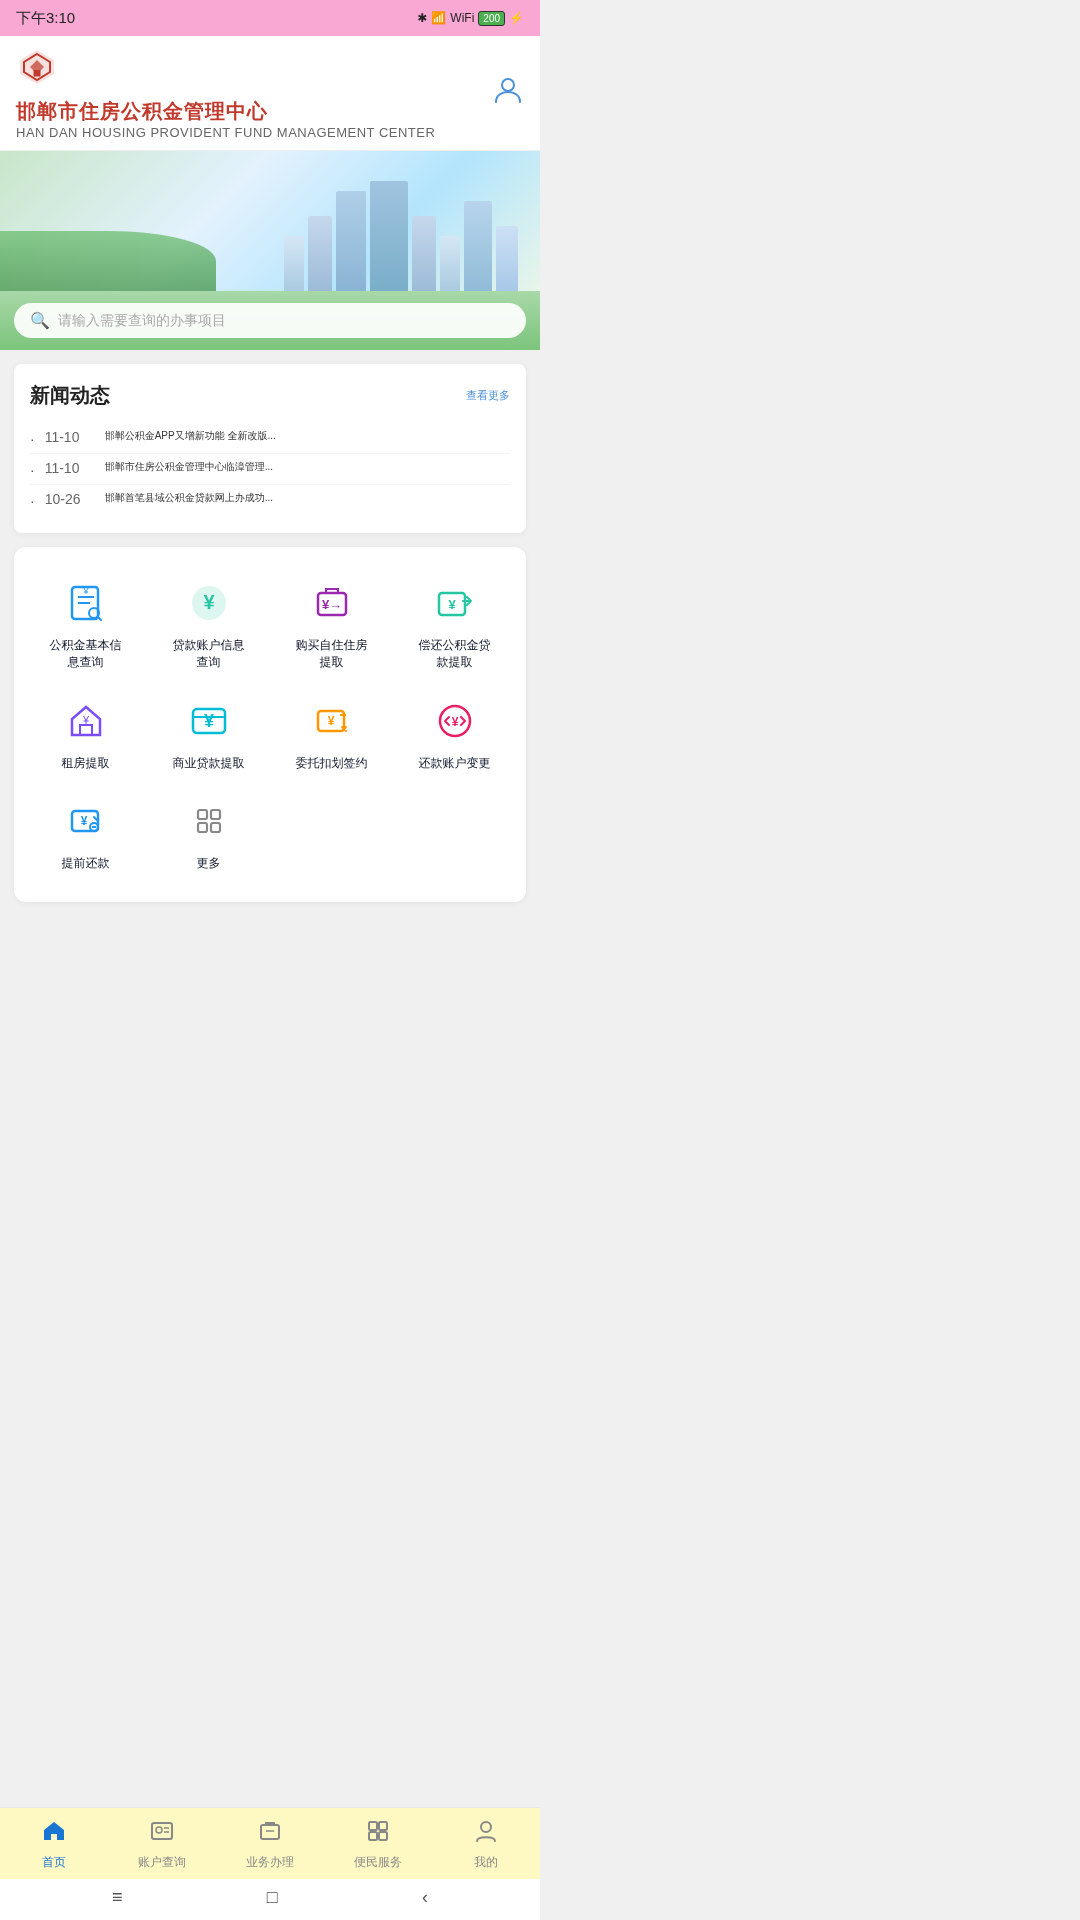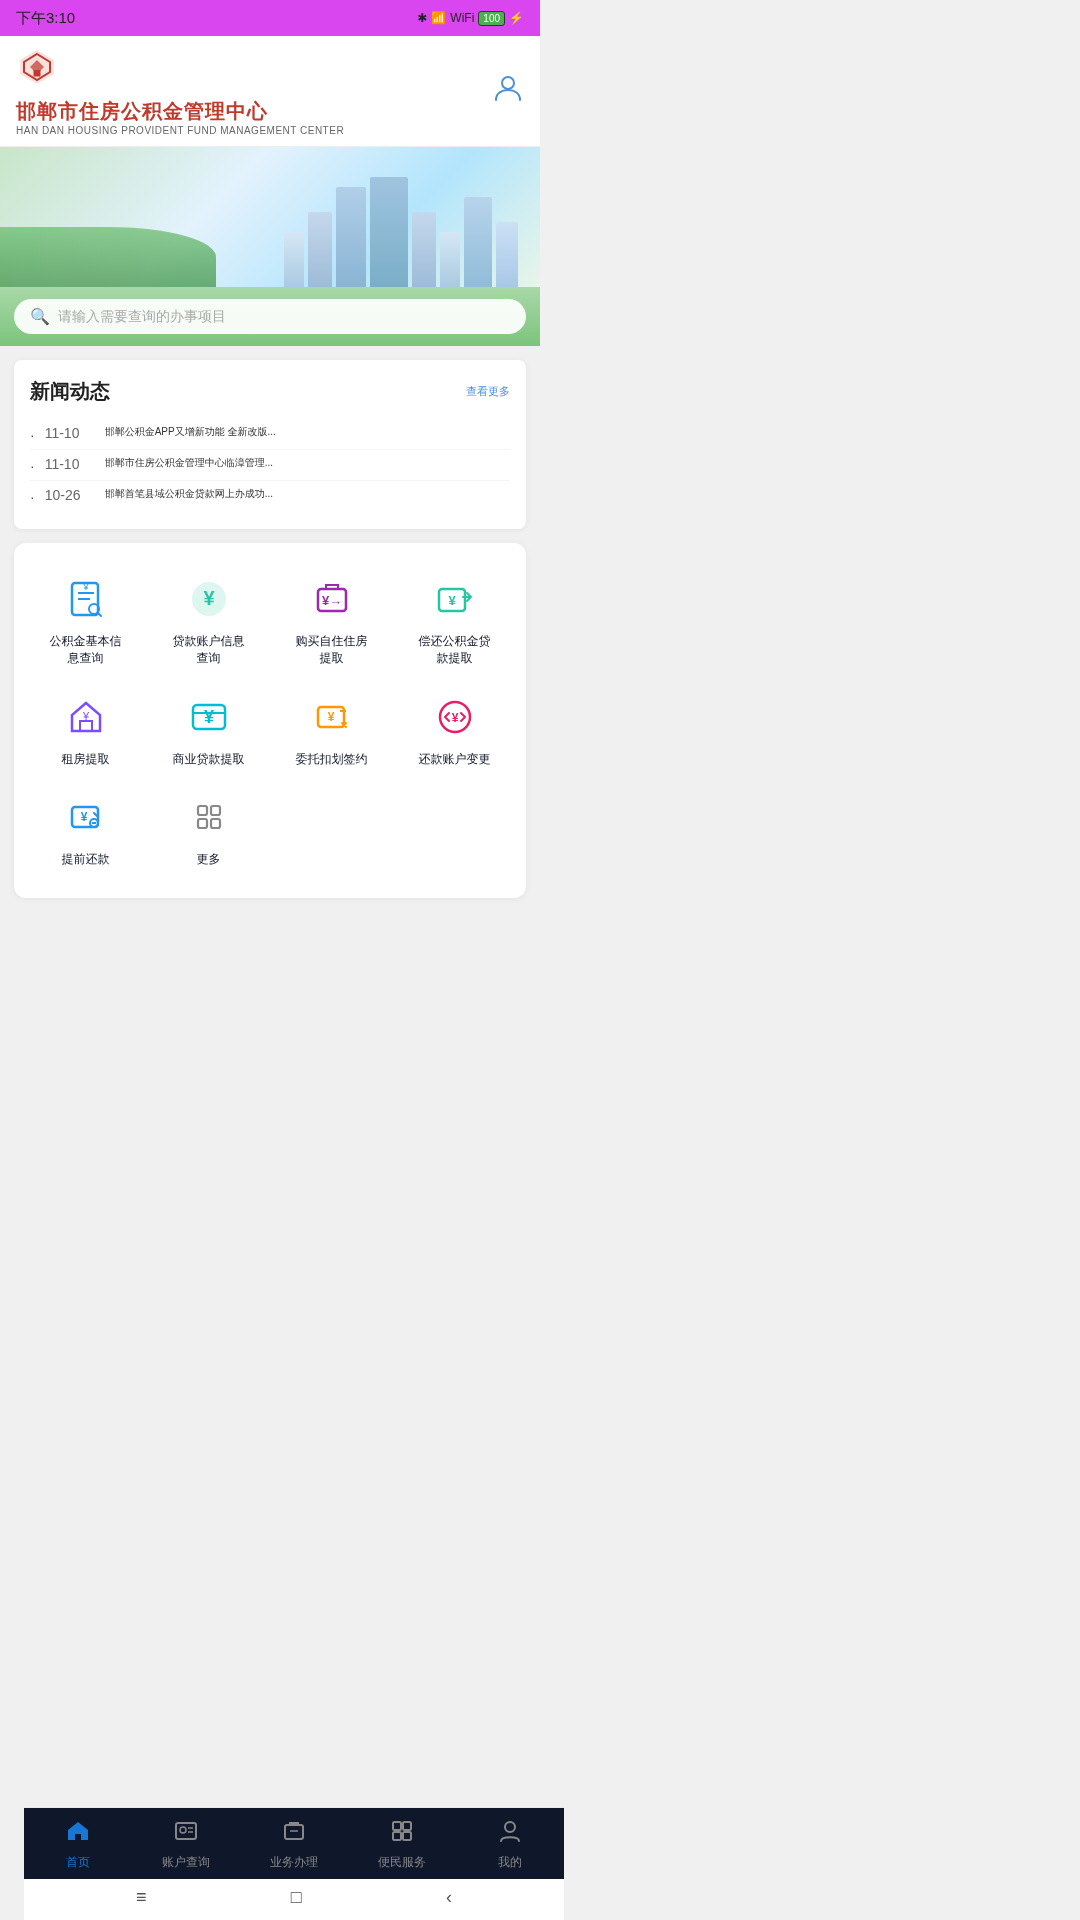--- a/index.html
+++ b/index.html
@@ -8,21 +8,21 @@
       width: 540px;
       min-height: 960px;
       background: #f0f0f0;
       font-family: 'PingFang SC', 'Microsoft YaHei', sans-serif;
       position: relative;
       overflow-x: hidden;
     }
 
     
     .status-bar {
-      background: #d946ef;
+      background: #f9a8d4;
       display: flex;
       align-items: center;
       justify-content: space-between;
       padding: 6px 16px;
       height: 36px;
     }
     .status-time {
       font-size: 15px;
       font-weight: 500;
       color: #222;
@@ -65,21 +65,21 @@
       height: 42px;
     }
     .header-title-block {}
     .header-title-cn {
       font-size: 20px;
       font-weight: bold;
       color: #c0392b;
       letter-spacing: 1px;
     }
     .header-title-en {
-      font-size: 10px;
+      font-size: 13px;
       color: #666;
       letter-spacing: 0.5px;
     }
     .header-user-icon {
       font-size: 28px;
       color: #4a90d9;
     }
 
     
     .banner {
@@ -236,23 +236,22 @@
       text-align: center;
       line-height: 1.4;
     }
 
     
     .bottom-nav {
       position: fixed;
       bottom: 0;
       left: 0;
       width: 540px;
-      background: #0f172a;
+      background: #fef9c3;
       border-top: 1px solid #e8e8e8;
-      margin-left: 24px;
     }
     .bottom-nav-tabs {
       display: flex;
       align-items: center;
     }
     .nav-tab {
       flex: 1;
       display: flex;
       flex-direction: column;
       align-items: center;
@@ -287,21 +286,21 @@
 </head>
 <body>
 
 <div class="status-bar">
   <span class="status-time">下午3:10</span>
   <div class="status-icons">
     <span>✱</span>
     <span>📶</span>
     <span>WiFi</span>
     <span class="battery-icon">
-      <span>100</span>
+      <span>200</span>
     </span>
     <span>⚡</span>
   </div>
 </div>
 
 <div class="app-header">
   <div class="header-logo">
 
     <svg class="logo-icon" viewBox="0 0 42 42">
       <polygon points="21,4 38,14 38,28 21,38 4,28 4,14" fill="#c0392b" opacity="0.15"></polygon>

